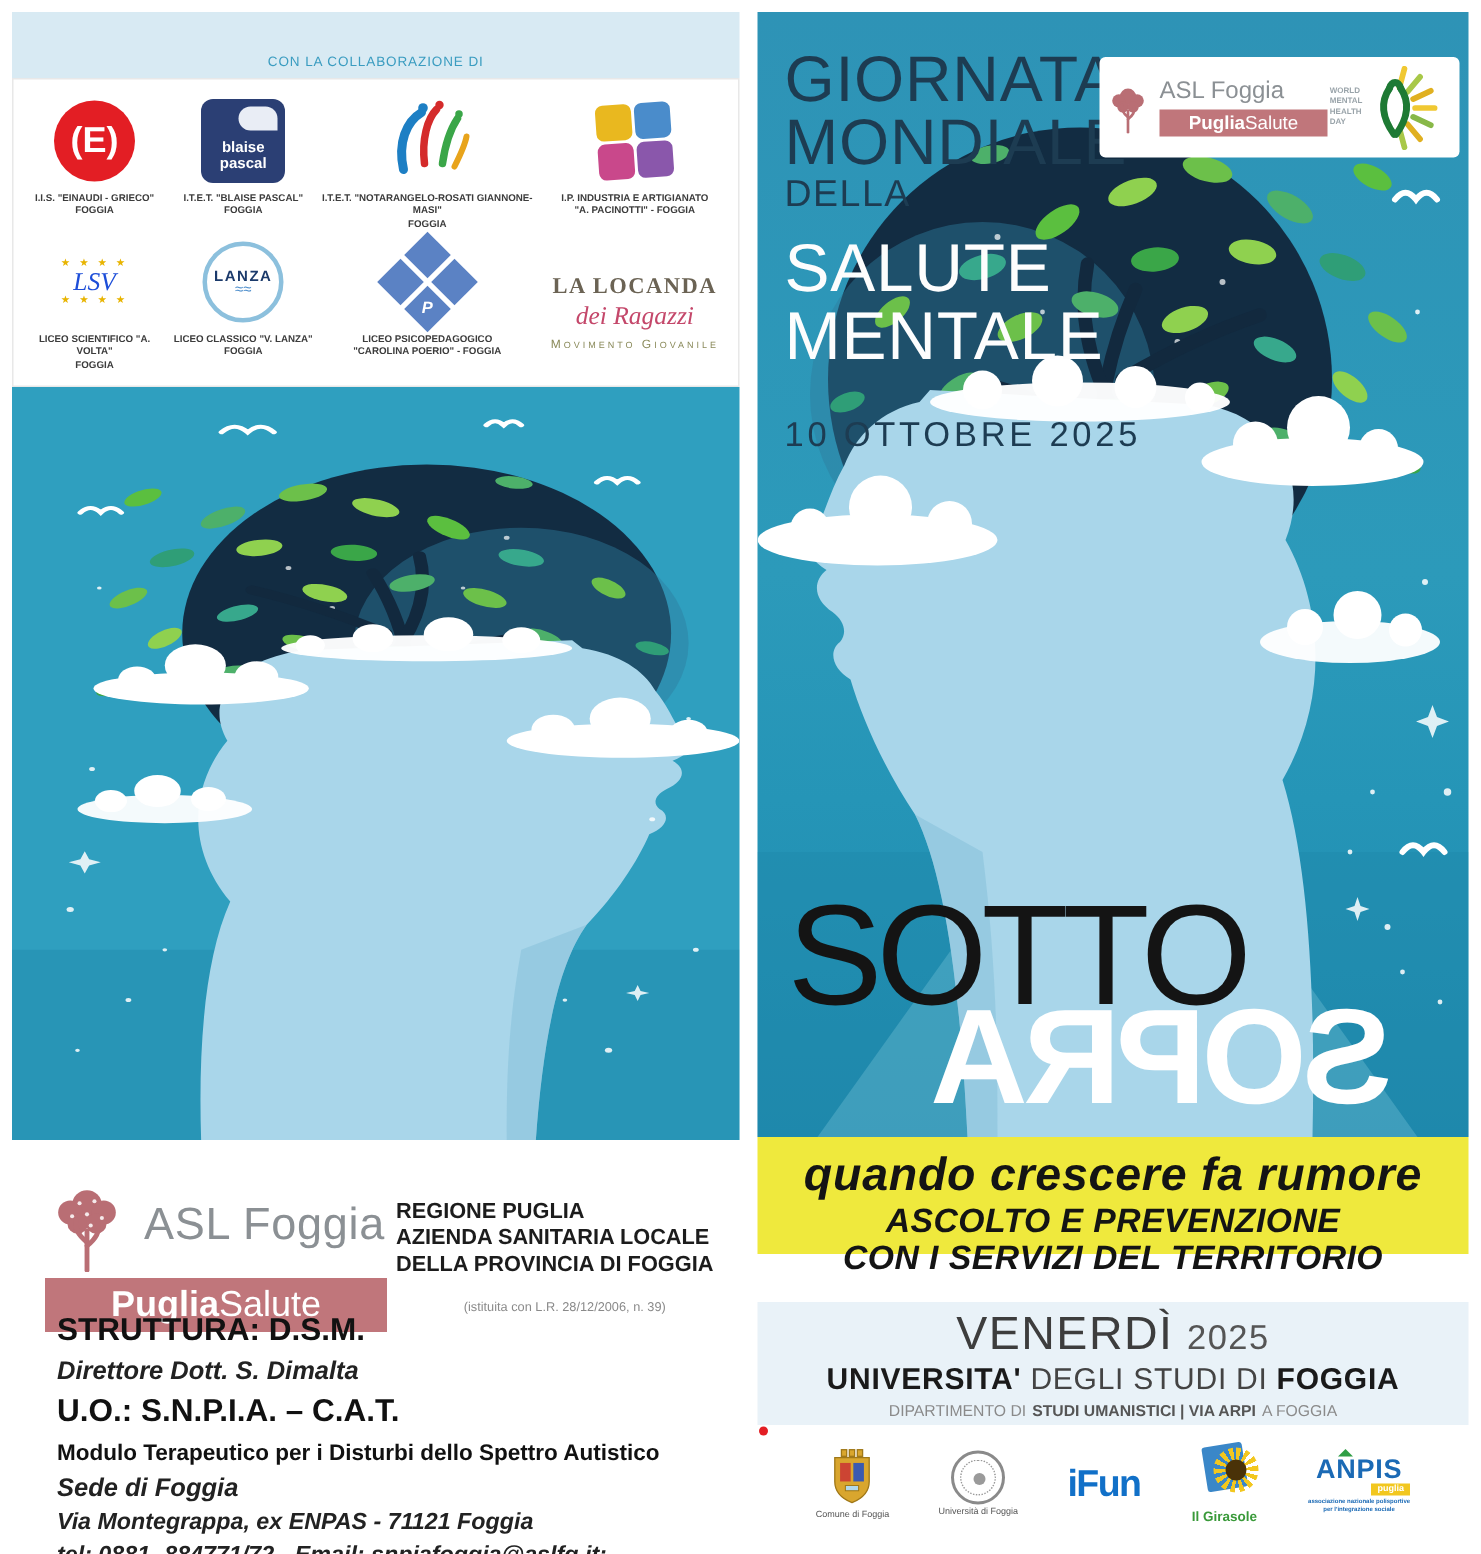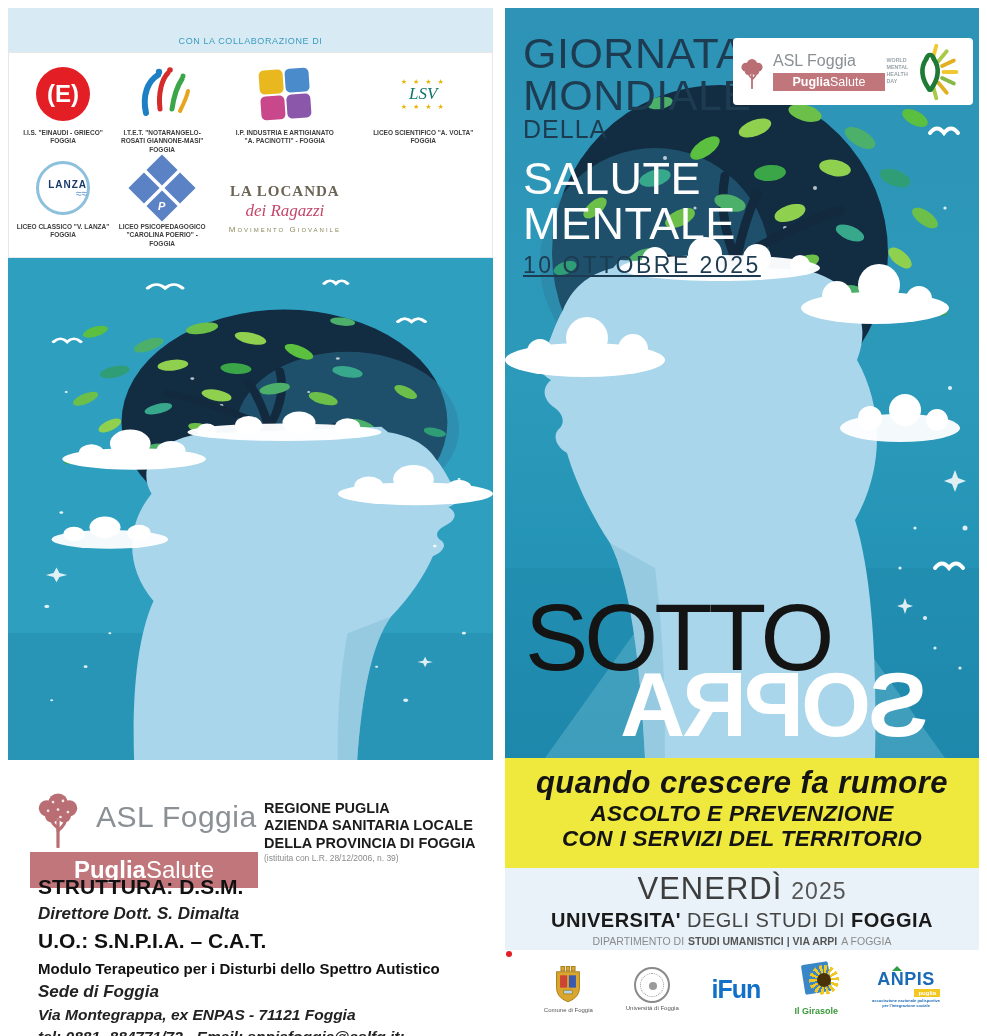--- a/index.html
+++ b/index.html
@@ -25,23 +25,23 @@
     display:flex; flex-direction:column; align-items:center; justify-content:flex-end; padding-bottom:7px; overflow:hidden; }
   .art-pascal::before { content:""; position:absolute; right:5px; top:5px; width:26px; height:16px;
     background:#e9edf5; border-radius:8px 8px 0 8px; }
   .art-pascal span { color:#fff; font-size:10px; font-weight:700; line-height:1.05; }
   .art-puzzle { display:grid; grid-template-columns:24px 24px; grid-template-rows:24px 24px; gap:2px; transform:rotate(-4deg); }
   .art-puzzle i { border-radius:5px; display:block; }
   .pz1{background:#e9b81f;} .pz2{background:#4a8ccb;} .pz3{background:#c9488b;} .pz4{background:#8a57ab;}
   .art-volta { width:58px; height:58px; border-radius:50%; background:#fff; display:flex; flex-direction:column;
     align-items:center; justify-content:center; }
   .volta-stars { font-size:7px; color:#e8b400; letter-spacing:2px; line-height:1; }
-  .volta-text { font-family:"Liberation Serif", serif; font-style:italic; font-size:17px; color:#0f766e; line-height:1.1; }
+  .volta-text { font-family:"Liberation Serif", serif; font-style:italic; font-size:17px; color:#1d4ed8; line-height:1.1; }
   .art-lanza { width:54px; height:54px; border-radius:50%; border:3px solid #8cc0dd; background:#fff;
-    display:flex; flex-direction:column; align-items:flex-end; justify-content:center; }
+    display:flex; flex-direction:column; align-items:center; justify-content:center; }
   .lanza-text { font-size:10px; font-weight:800; color:#1b3a6b; letter-spacing:1px; }
   .lanza-wave { color:#4a8ccb; font-size:10px; line-height:.7; }
   .art-poerio { position:relative; width:62px; height:62px; }
   .art-poerio i { position:absolute; width:22px; height:22px; background:#5b82c4; transform:rotate(45deg); }
   .po1{left:20px; top:2px;} .po2{left:2px; top:20px;} .po3{left:38px; top:20px;}
   .po4{left:20px; top:38px; background:#3d66b0; display:flex; align-items:center; justify-content:center;}
   .po4 b { transform:rotate(-45deg); color:#fff; font-size:11px; }
   .art-locanda { display:flex; flex-direction:column; align-items:center; justify-content:center; height:100%; padding-top:10px; }
   .loc1 { font-family:"Liberation Serif", serif; font-size:15px; letter-spacing:1px; color:#6b6354; font-weight:600; }
   .loc2 { font-family:"Liberation Serif", serif; font-size:17px; color:#c4476a; font-style:italic; margin-top:1px; }
@@ -56,54 +56,54 @@
   .asl-lg { position:absolute; left:22px; top:26px; width:228px; }
   .asl-lg .asl-top { display:flex; align-items:center; gap:10px; }
   .asl-lg .asl-tree { width:56px; height:62px; }
   .asl-lg .asl-name { font-size:30px; color:#8b9094; font-weight:500; letter-spacing:.5px; }
   .asl-lg .asl-chip { margin-top:4px; width:228px; height:36px; background:#c0767b; display:flex;
     align-items:center; justify-content:center; font-size:24px; color:#fff; }
   .asl-chip b { font-weight:800; } .asl-chip span { font-weight:300; }
 
   .region-block { position:absolute; left:256px; top:40px; width:225px; }
   .region-block .rb { font-size:14.5px; font-weight:800; color:#1c1c1c; line-height:1.2; }
-  .region-note { font-size:8.5px; color:#8a8a8a; margin-top:1px; }
+  .region-note { font-size:8.5px; color:#8a8a8a; margin-top:14px;text-align:center; }
 
   .info-block { position:absolute; left:30px; top:112px; width:440px; }
   .i-bold-lg { font-size:21px; font-weight:800; color:#111; line-height:1.45; }
   .i-italic { font-size:17px; font-style:italic; font-weight:600; color:#222; line-height:1.4; }
   .i-bold-sm { font-size:15px; font-weight:800; color:#111; line-height:1.55; }
   .i-italic-sm { font-size:15.5px; font-style:italic; font-weight:600; color:#222; line-height:1.45; }
 
   
   .panel-right { position:absolute; left:505px; top:8px; width:474px; height:1020px; background:#fff; }
   .illu-right { position:absolute; left:0; top:0; width:100%; height:750px; overflow:hidden;
     background:linear-gradient(180deg,#2e93b6 0%,#2c9aba 50%,#2595b7 70%,#1f89ad 100%); }
 
   .title-block { position:absolute; left:18px; top:24px; z-index:3; }
   .t-big { font-size:43px; color:#1d3c52; line-height:.98; letter-spacing:.5px; font-weight:400; }
   .t-small { font-size:25px; color:#1d3c52; line-height:1.1; letter-spacing:1px; font-weight:400; }
   .t-white { font-size:45px; color:#fdfdfd; line-height:1.0; letter-spacing:.5px; font-weight:400; }
   .t-salute { margin-top:12px; }
-  .t-date { margin-top:6px; font-size:23px; color:#1d3c52; letter-spacing:2.5px; font-weight:500;text-decoration:underline; }
+  .t-date { margin-top:30px; font-size:23px; color:#1d3c52; letter-spacing:2.5px; font-weight:500; }
 
   .logo-box { position:absolute; left:228px; top:30px; width:240px; height:67px; background:#fff;
     border-radius:4px; z-index:4; display:flex; align-items:center; justify-content:space-evenly; padding:4px; }
   .asl-sm { display:flex; align-items:center; gap:6px; }
   .asl-sm .asl-tree { width:30px; height:34px; }
   .asl-sm .asl-name { font-size:16px; color:#8b9094; font-weight:500; }
   .asl-sm .asl-chip { margin-top:3px; width:112px; height:18px; background:#c0767b; display:flex;
     align-items:center; justify-content:center; font-size:12.5px; color:#fff; }
 
   .sotto { position:absolute; left:20px; top:582px; z-index:3; font-size:95px; font-weight:400;
     letter-spacing:-4px; color:#141414; line-height:1; }
   .sopra { position:absolute; left:118px; top:652px; z-index:3; font-size:90px; font-weight:900;
     letter-spacing:-3px; color:#ffffff; line-height:1; transform:scaleX(-1); }
 
-  .yellow-band { position:absolute; left:0; top:750px; width:100%; height:110px; background:#efe93d;
+  .yellow-band { position:absolute; left:0; top:750px; width:100%; height:78px; background:#efe93d;
     display:flex; flex-direction:column; align-items:center; padding-top:7px; }
   .tagline { font-size:31px; font-weight:900; font-style:italic; color:#141414; letter-spacing:.5px; }
   .subline { font-size:22.5px; font-weight:800; color:#141414; line-height:1.12; letter-spacing:.3px;font-style:italic; }
 
   .event-area { position:absolute; left:0; top:860px; width:100%; height:82px; background:#e9f2f8;
     display:flex; flex-direction:column; align-items:center; justify-content:center; gap:1px; }
   .ev-line1 { display:flex; align-items:baseline; gap:9px; }
   .ev-day { font-size:31px; font-weight:400; color:#3d3d3d; letter-spacing:1px; }
   .ev-date { font-size:31px; font-weight:900; color:#0d0d0d; letter-spacing:.5px; }
   .ev-year { font-size:23px; font-weight:300; color:#555; letter-spacing:1px; }
@@ -146,20 +146,30 @@
     <div class="collab-strip">
       <span>CON LA COLLABORAZIONE DI</span>
     </div>
 
     <div class="logos-area">
       <div class="school">
         <div class="art">
             <div class="art-einaudi">(E)</div>
           </div>
         <div class="cap"><span>I.I.S. "EINAUDI - GRIECO"</span><br>
+          <span>FOGGIA</span></div>
+      </div>
+      <div class="school">
+        <div class="art">
+            <div class="art-pascal">
+          <span>blaise</span>
+          <span>pascal</span>
+            </div>
+          </div>
+        <div class="cap"><span>I.T.E.T. "BLAISE PASCAL"</span><br>
           <span>FOGGIA</span></div>
       </div>
       <div class="school">
         <div class="art">
           <svg width="60" height="58" viewBox="0 0 60 58">
             <g fill="none" stroke-linecap="round">
               <path d="M14,48 C10,30 16,16 26,10" stroke="#1d7fc4" stroke-width="6"></path>
               <path d="M28,44 C26,28 30,14 36,8" stroke="#d42b2b" stroke-width="5"></path>
               <path d="M40,44 C42,30 46,20 50,14" stroke="#3aa648" stroke-width="5"></path>
               <path d="M48,46 C52,38 55,32 56,26" stroke="#e8a41c" stroke-width="4"></path>

